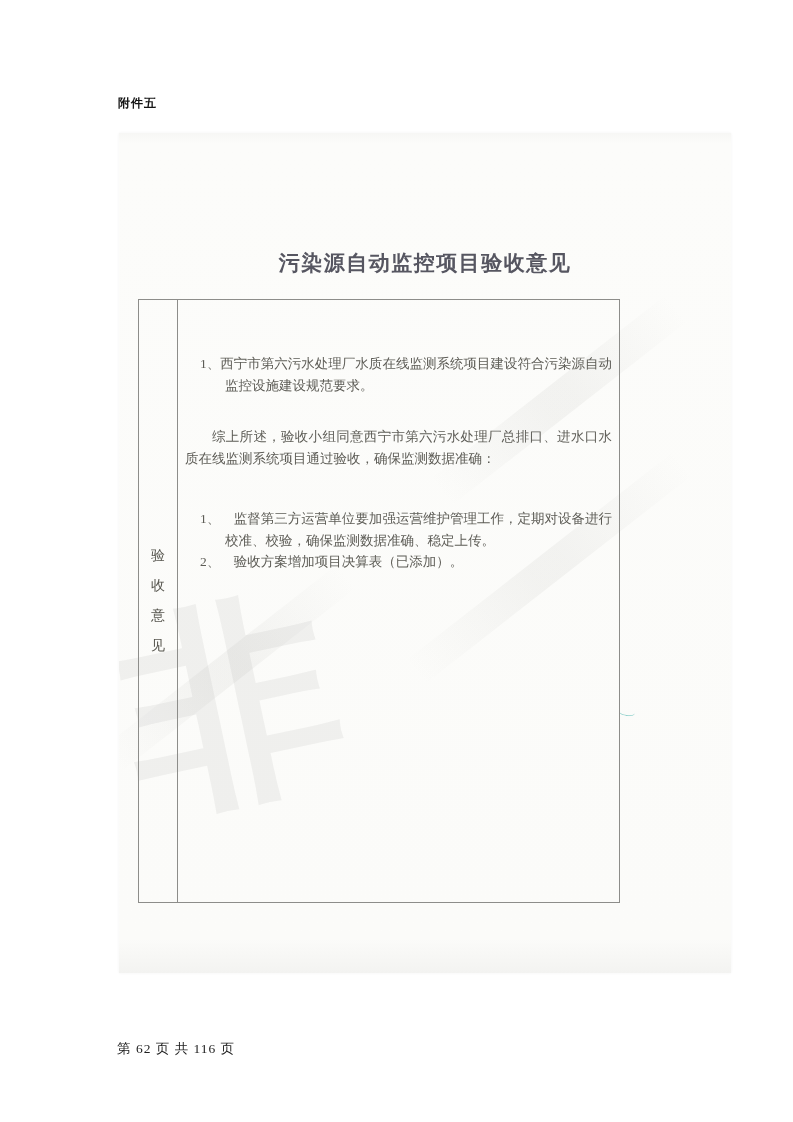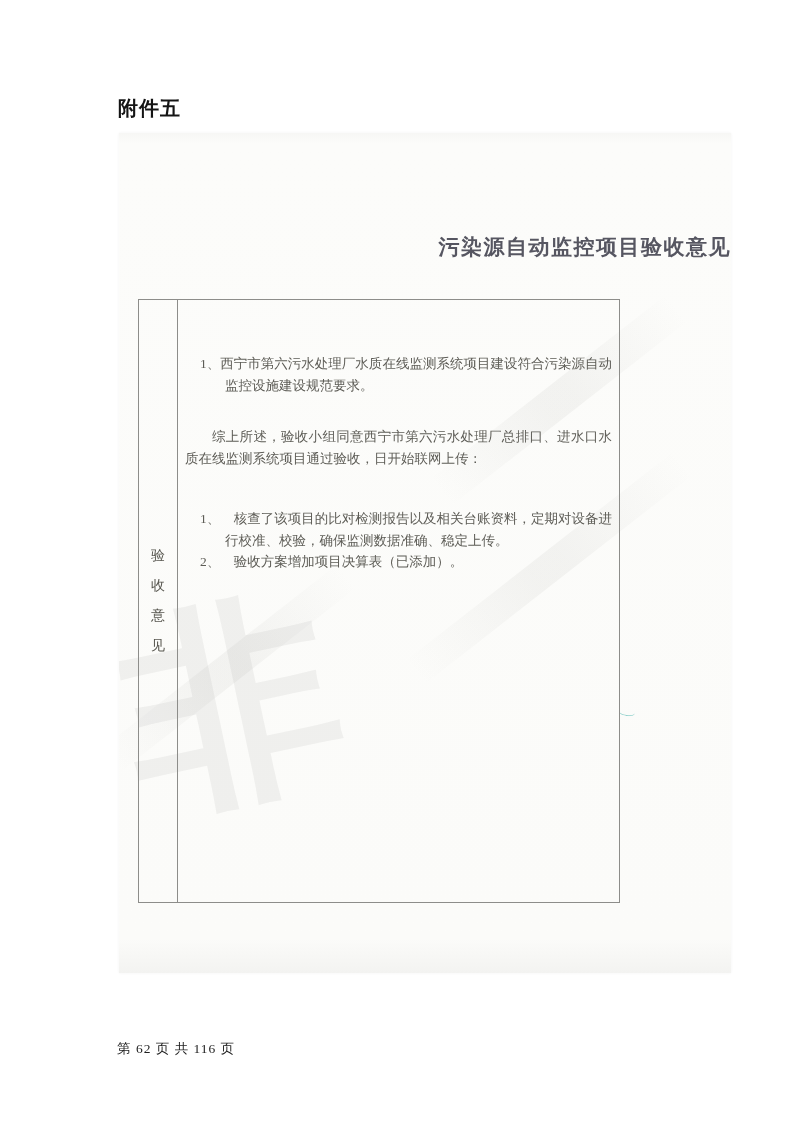--- a/index.html
+++ b/index.html
@@ -1,35 +1,35 @@
 <!DOCTYPE html>
 <html><head>
 <meta charset="utf-8">
 <style>
   * { margin: 0; padding: 0; box-sizing: border-box; }
   html, body { width: 793px; height: 1122px; background: #ffffff; overflow: hidden; }
   body { font-family: "Liberation Serif", "DejaVu Serif", serif; position: relative; }
 
   .attachment-label {
     position: absolute; left: 118px; top: 95px;
-    font-size: 20px; font-weight: bold; color: #141414;
+    font-size: 12px; font-weight: bold; color: #141414;
     font-family: "Liberation Serif", "DejaVu Serif", serif;
     letter-spacing: 1px;
   }
 
   .scan-page {
     position: absolute; left: 119px; top: 133px; width: 612px; height: 840px;
     background: linear-gradient(180deg, #f7f7f5 0px, #fcfcfa 10px, #fbfbf9 96%, #f3f3f1 100%);
     box-shadow: 0 0 3px rgba(0,0,0,0.05);
     overflow: hidden;
   }
 
   .doc-title {
-    position: absolute; left: 0; top: 100px; width: 100%;
-    text-align: right; font-size: 21px; font-weight: bold;
+    position: absolute; left: 0; top: 116px; width: 100%;
+    text-align: center; font-size: 21px; font-weight: bold;
     color: #565661; letter-spacing: 1.5px;
     font-family: Liberation Sans, sans-serif;
   }
 
   .opinion-table {
     position: absolute; left: 19px; top: 166px; width: 482px; height: 604px;
     border: 1px solid #8d8d8a; display: flex;
     background: transparent;
   }
   .label-col {
@@ -105,24 +105,24 @@
       <span class="vchar">见</span>
     </div>
 
     <div class="content-col">
 
 
       <div class="num-list">
         <div class="num-item"><span class="num">1、</span><span>西宁市第六污水处理厂水质在线监测系统项目建设符合污染源自动监控设施建设规范要求。</span></div>
       </div>
 
-      <div class="closing-intro">综上所述，验收小组同意西宁市第六污水处理厂总排口、进水口水质在线监测系统项目通过验收，日开始联网上传：</div>
+      <div class="closing-intro">综上所述，验收小组同意西宁市第六污水处理厂总排口、进水口水质在线监测系统项目通过验收，确保监测数据准确：</div>
 
       <div class="num-list">
-        <div class="num-item"><span class="num">1、</span><span>　核查了该项目的比对检测报告以及相关台账资料，定期对设备进行校准、校验，确保监测数据准确、稳定上传。</span></div>
+        <div class="num-item"><span class="num">1、</span><span>　监督第三方运营单位要加强运营维护管理工作，定期对设备进行校准、校验，确保监测数据准确、稳定上传。</span></div>
         <div class="num-item"><span class="num">2、</span><span>　验收方案增加项目决算表（已添加）。</span></div>
 
       </div>
 
     </div>
   </div>
 </div>
 
 <div class="page-footer">第 62 页 共 116 页</div>
 

